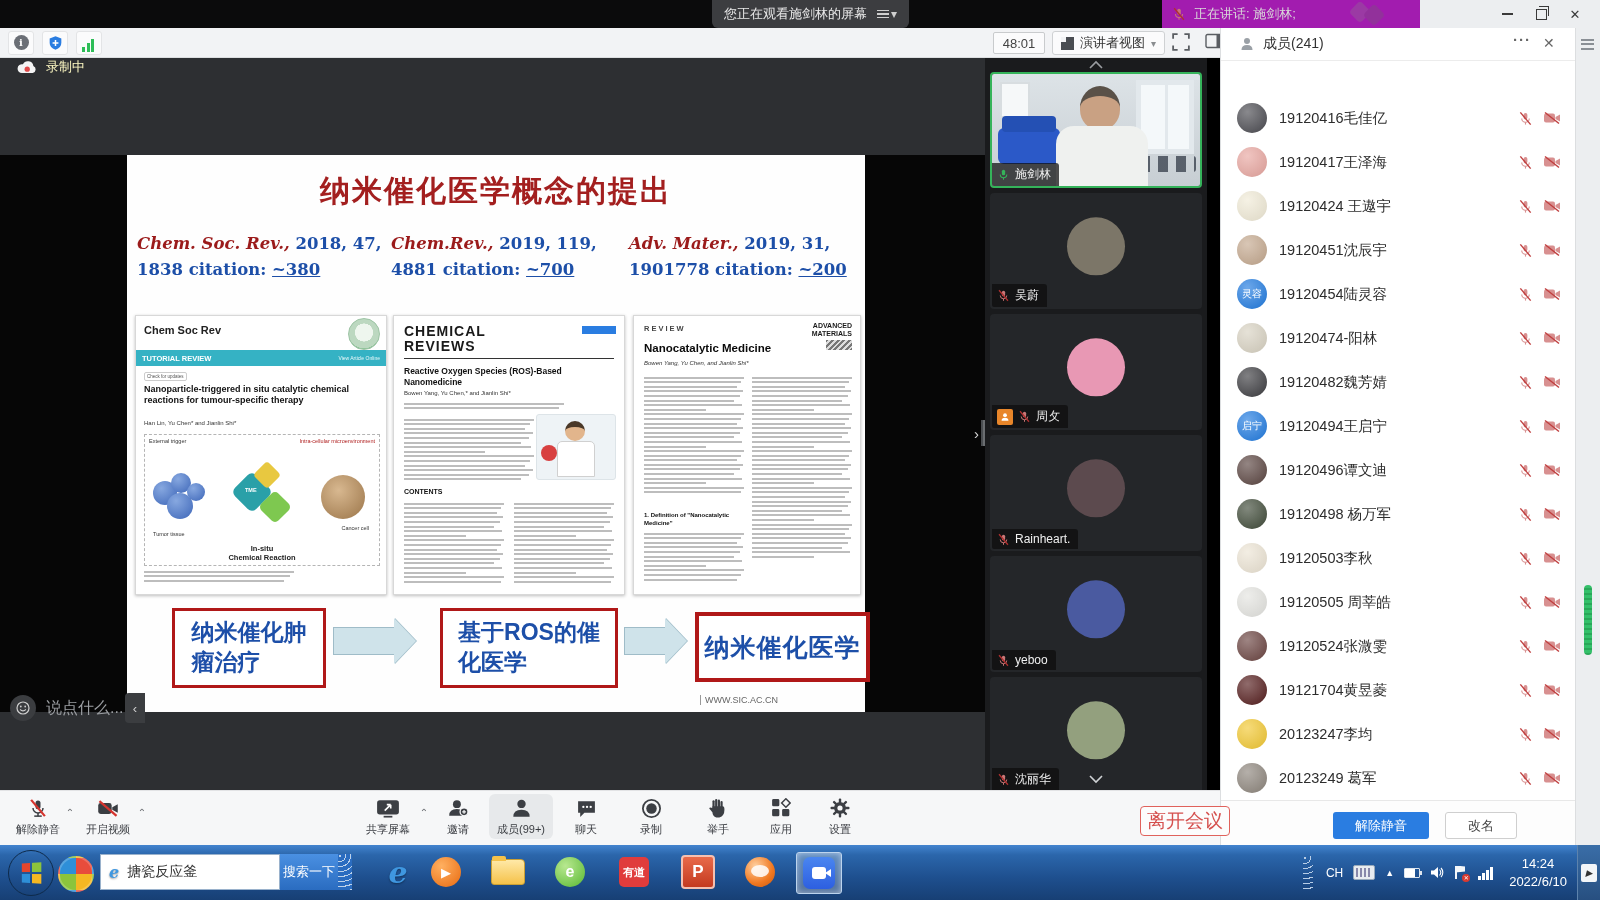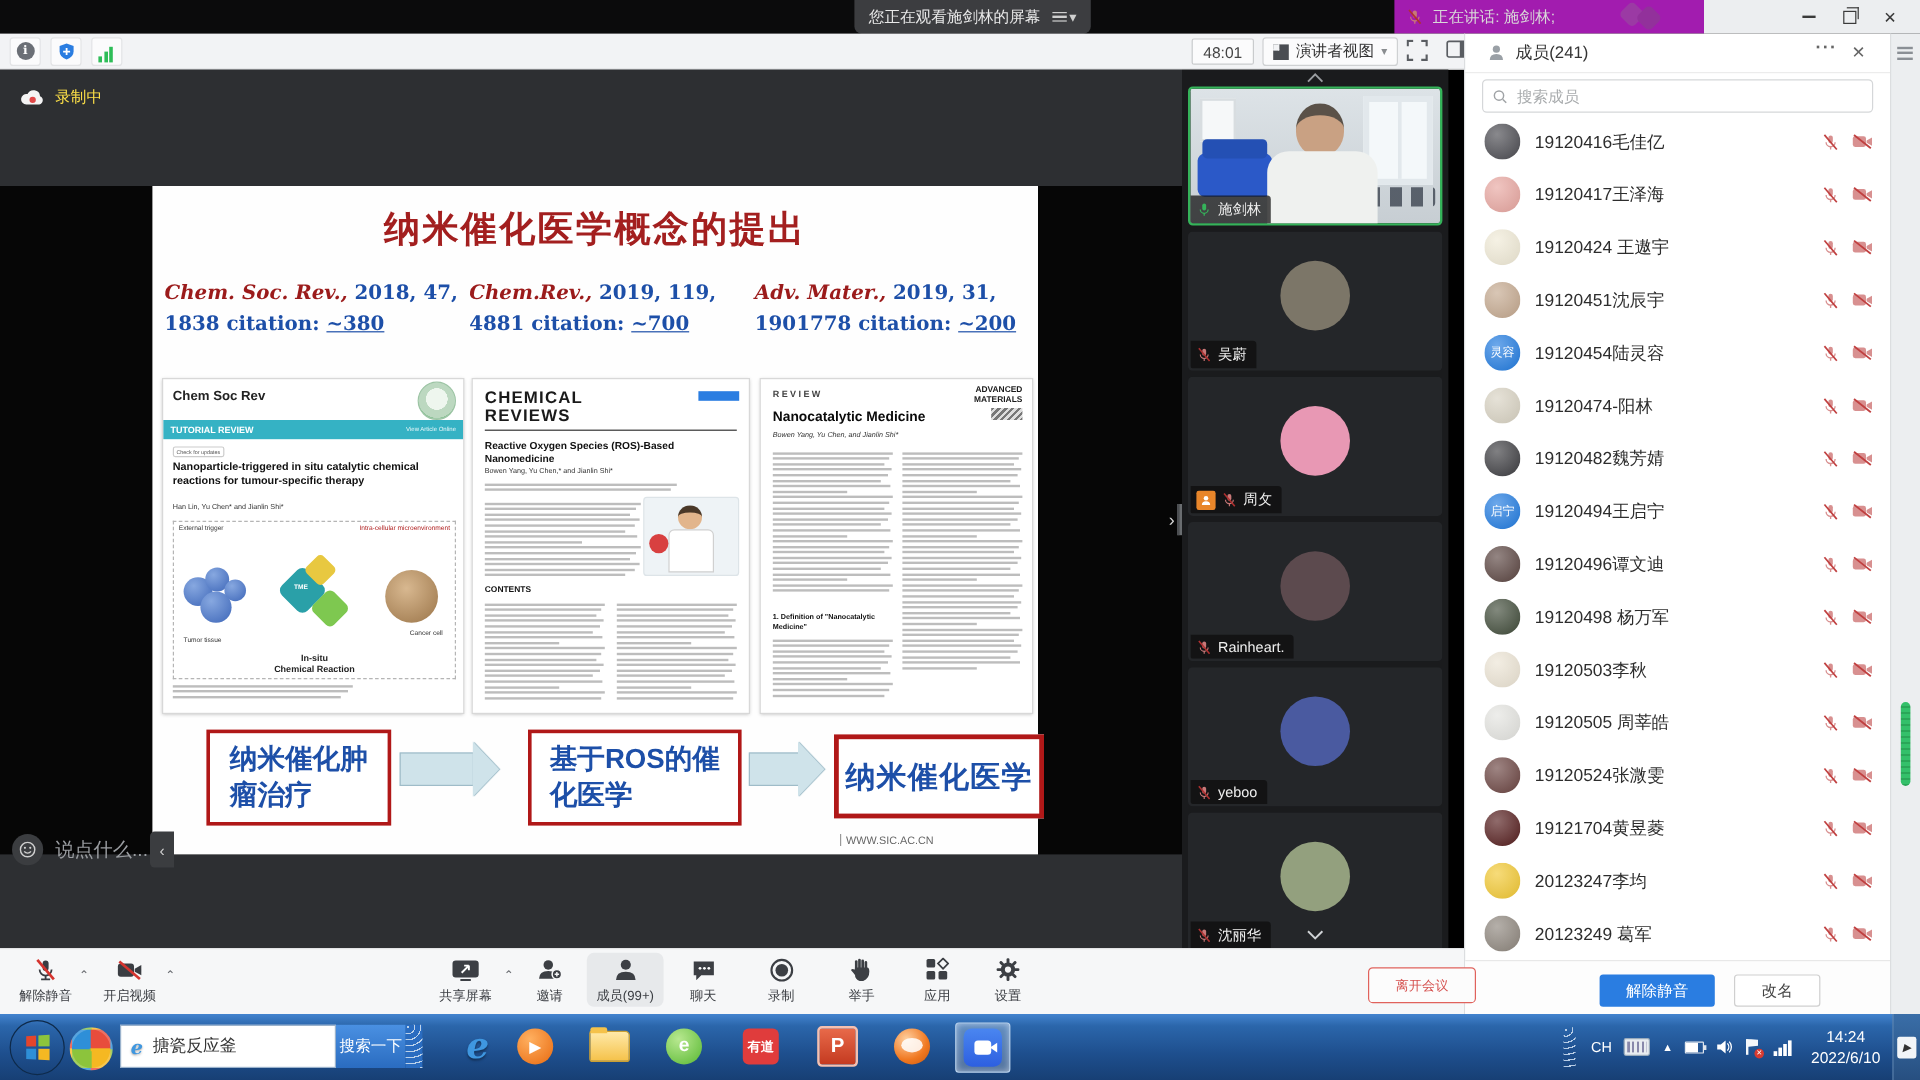--- a/index.html
+++ b/index.html
@@ -29,21 +29,21 @@
   .timer{position:absolute;left:993px;top:4px;width:50px;height:20px;border:1px solid #c9cbcd;background:#fbfbfc;border-radius:2px;color:#444;font-size:13px;display:flex;align-items:center;justify-content:center;}
   .viewbtn{position:absolute;left:1052px;top:3px;height:22px;border:1px solid #cfd1d3;background:#fbfbfc;border-radius:3px;display:flex;align-items:center;gap:6px;padding:0 8px;font-size:13px;color:#333;}
   .vm-ic{width:13px;height:13px;background:#4a4d52;position:relative;}
   .vm-ic:before{content:"";position:absolute;left:0;top:0;width:5px;height:5px;background:#f2f3f5;border-right:1.5px solid #f2f3f5;border-bottom:1.5px solid #f2f3f5;box-sizing:border-box;}
   .caret{color:#8a8d90;font-size:10px;}
   .fs-ic{position:absolute;left:1172px;top:5px;}
   .pv-ic{position:absolute;left:1205px;top:5px;}
   
   .stage{position:absolute;left:0;top:58px;width:985px;height:732px;background:#2d2f32;overflow:hidden;}
   .letterbox{position:absolute;left:0;top:97px;width:985px;height:557px;background:#060606;}
-  .rec{position:absolute;left:16px;top:14px;display:flex;align-items:center;gap:8px;color:#fde047;font-size:13px;text-align:center;}
+  .rec{position:absolute;left:16px;top:0;display:flex;align-items:center;gap:8px;color:#fef9c3;font-size:13px;text-align:center;}
   .chat{position:absolute;left:10px;top:637px;display:flex;align-items:center;gap:10px;}
   .chat-face{width:26px;height:26px;border-radius:50%;background:#3b3d40;display:flex;align-items:center;justify-content:center;}
   .chat-ph{color:#9a9da1;font-size:16px;}
   .collapse-btn{position:absolute;left:125px;top:635px;width:20px;height:30px;background:#3b3d40;border-radius:4px 0 0 4px;color:#cfcfcf;display:flex;align-items:center;justify-content:center;font-size:13px;}
   .strip-handle{position:absolute;right:0px;top:362px;color:#d8d8d8;font-size:15px;display:flex;align-items:center;}
   .strip-handle .grip{width:2px;height:26px;background:#6a6d70;margin-left:2px;border-left:2px solid #4a4d50;}
   
   .slide{position:absolute;left:127px;top:97px;width:738px;height:557px;background:#fefefe;color:#111;}
   .s-title{position:absolute;left:0;top:16px;width:738px;text-align:center;font-family:"DejaVu Serif",serif;font-weight:bold;font-size:30px;color:#a31f1f;letter-spacing:2px;}
   .cite{position:absolute;top:76px;font-family:"DejaVu Serif",serif;font-weight:bold;font-size:16.5px;line-height:1.55;color:#1d4fa8;}
@@ -136,21 +136,21 @@
   .rs-menu{position:absolute;left:5px;top:8px;width:13px;}
   .rs-menu i{display:block;height:2px;background:#8a8f95;margin:2.5px 0;}
   .rs-thumb{position:absolute;left:8px;top:557px;width:8px;height:70px;border-radius:4px;background:repeating-linear-gradient(#34c06a 0 3px,#2aa758 3px 5px);}
   
   .bbar{position:absolute;left:0;top:790px;width:1220px;height:55px;background:#f6f7f8;border-top:1px solid #e2e3e5;box-sizing:border-box;}
   .bitem{position:absolute;top:5px;transform:translateX(-50%);display:flex;flex-direction:column;align-items:center;gap:2px;color:#c84a42;font-size:11px;}
   .bitem.gray{color:#3a3d42;}
   .bitem .ico{height:24px;display:flex;align-items:center;justify-content:center;}
   .bchev{position:absolute;top:16px;color:#6a6d72;font-size:10px;transform:translateX(-50%);}
   .active-bg{background:#e7e9eb;border-radius:6px;padding:2px 8px;margin:-2px -8px;}
-  .leave{position:absolute;left:1140px;top:15px;width:88px;height:28px;border:1px solid #e0625c;border-radius:4px;color:#d5504e;font-size:11px;display:flex;align-items:center;justify-content:center;background:#fcfcfc;}
+  .leave{position:absolute;left:1140px;top:15px;width:88px;height:28px;border:1px solid #e0625c;border-radius:4px;color:#d5504e;font-size:19px;display:flex;align-items:center;justify-content:center;background:#fcfcfc;}
   
   .taskbar{position:absolute;left:0;top:845px;width:1600px;height:55px;background:linear-gradient(#4384cf 0%,#2b66ab 18%,#1e4f8e 60%,#173f74 100%);}
   .orb{position:absolute;left:8px;top:5px;width:44px;height:44px;border-radius:50%;background:radial-gradient(circle at 35% 30%,#9ec7ef,#2a5d9e 70%,#123;);border:1px solid #0e2a4a;overflow:hidden;display:flex;align-items:center;justify-content:center;}
   .orb .flag{width:20px;height:20px;display:grid;grid-template-columns:1fr 1fr;grid-template-rows:1fr 1fr;gap:1.5px;transform:perspective(40px) rotateY(-14deg);}
   .orb .flag i:nth-child(1){background:#e4452c;}.orb .flag i:nth-child(2){background:#8cc43c;}
   .orb .flag i:nth-child(3){background:#2e8fd8;}.orb .flag i:nth-child(4){background:#f5b822;}
   .c360{position:absolute;left:58px;top:11px;width:32px;height:32px;border-radius:50%;background:conic-gradient(#e84c3c 0 25%,#f5b822 25% 50%,#8cc43c 50% 75%,#2e8fd8 75%);border:2px solid #fff3;}
   .sband{position:absolute;left:100px;top:9px;height:36px;display:flex;}
   .sinput{width:180px;background:#fff;border:1px solid #9ab2cc;display:flex;align-items:center;gap:8px;padding:0 8px;box-sizing:border-box;font-size:14px;color:#333;}
   .sbtn{width:58px;background:linear-gradient(#4a90e2,#2a6cc0);color:#fff;font-size:13px;display:flex;align-items:center;justify-content:center;}
@@ -643,27 +643,20 @@
       <span class="mp-person">
         <svg width="16" height="16" viewBox="0 0 16 16">
             <circle cx="8" cy="5" r="3" fill="#9aa0a6"></circle>
             <path d="M2.5 14q0-5 5.5-5t5.5 5z" fill="#9aa0a6"></path>
           </svg>
       </span>
       <span class="mp-title">成员(241)</span>
       <span class="mp-more">···</span>
       <span class="mp-close">✕</span>
     </div>
-    <div class="search">
-      <svg width="13" height="13" viewBox="0 0 14 14">
-          <circle cx="6" cy="6" r="4.5" fill="none" stroke="#a0a3a6" stroke-width="1.4"></circle>
-          <line x1="9.5" y1="9.5" x2="13" y2="13" stroke="#a0a3a6" stroke-width="1.4"></line>
-        </svg>
-      <input placeholder="搜索成员" style="">
-    </div>
     <div class="mlist">
 
         <div class="mrow">
           <span class="mav" style="background-color: rgb(74, 74, 80);">
             <span></span>
           </span>
           <span class="mname">19120416毛佳亿</span>
           <span class="mics">
             <svg width="15" height="15" viewBox="0 0 16 16">
               <rect x="6" y="2" width="4" height="7" rx="2" fill="#d89090"></rect>

